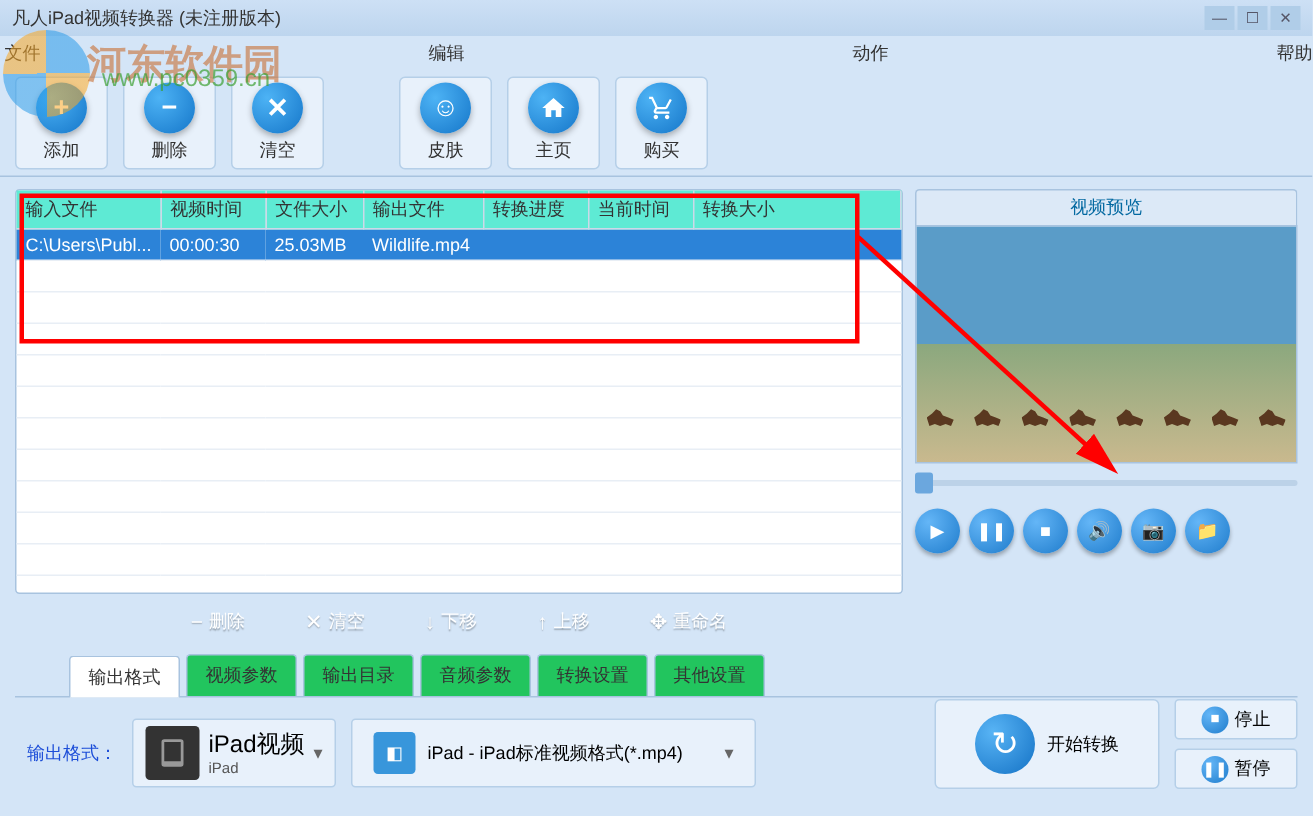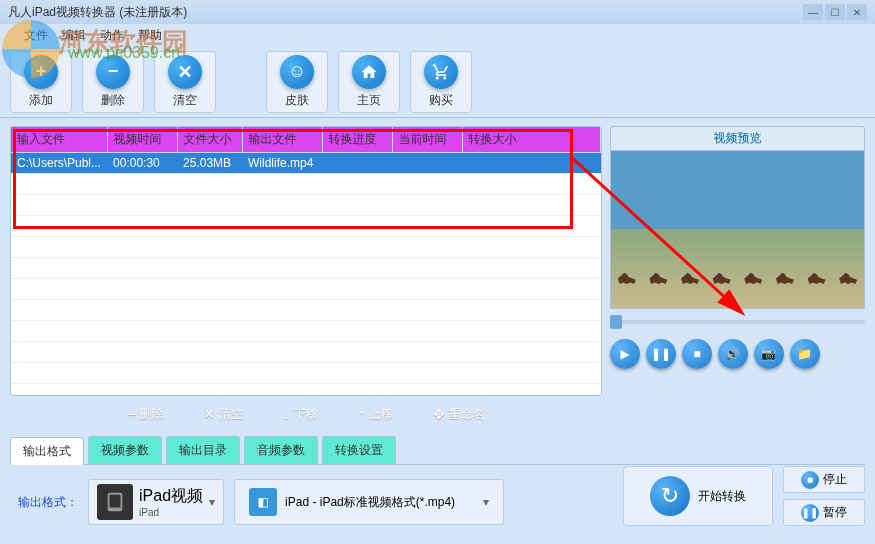--- a/index.html
+++ b/index.html
@@ -3,63 +3,63 @@
   <meta charset="utf-8">
   <style>
     * { margin: 0; padding: 0; box-sizing: border-box; }
     body { font-family: "Microsoft YaHei", sans-serif; background: #d4e5f7; width: 875px; height: 544px; overflow: hidden; font-size: 12px; }
     
     .titlebar { height: 24px; background: linear-gradient(#cde0f5, #bdd5ee); display: flex; align-items: center; padding: 5px 8px; color: #333; gap: 23px; }
     .titlebar-text { flex: 1; font-size: 12px; }
     .titlebar-btns { display: flex; gap: 2px; }
     .titlebar-btn { width: 20px; height: 16px; background: #b0cde8; display: flex; align-items: center; justify-content: center; cursor: pointer; font-size: 10px; color: #556; }
     
-    .menubar { height: 22px; display: flex; align-items: center; padding-left: 24px; gap: 14px; position: relative; }
+    .menubar { height: 22px; display: flex; align-items: center; padding-left: 3px; gap: 14px; position: relative; justify-content: space-between; }
     .menu-item { font-size: 12px; color: #333; cursor: pointer; }
     
     .watermark-text { position: absolute; left: 58px; top: 25px; z-index: 100; font-size: 26px; font-weight: bold; color: rgba(200,110,50,0.6); pointer-events: none; }
     .watermark-url { position: absolute; left: 68px; top: 44px; z-index: 100; font-size: 16px; font-weight: normal; color: rgba(60,160,50,0.7); pointer-events: none; }
     .watermark-logo { position: absolute; left: 2px; top: 20px; z-index: 99; width: 58px; height: 58px; border-radius: 50%; background: conic-gradient(#2b9be8 0 90deg, #f9a825 90deg 180deg, #2b9be8 180deg 270deg, #f9a825 270deg 360deg); opacity: 0.55; pointer-events: none; }
     
     .toolbar { height: 72px; display: flex; align-items: center; padding: 0 10px; gap: 10px; border-bottom: 1px solid #a8c3df; }
     .tool-btn { width: 62px; height: 62px; background: #e8f1fb; border: 1px solid #b5cfe8; border-radius: 4px; display: flex; flex-direction: column; align-items: center; justify-content: center; cursor: pointer; }
     .tool-icon { width: 34px; height: 34px; border-radius: 50%; background: radial-gradient(circle at 30% 30%, #4db3f5, #1576c9); display: flex; align-items: center; justify-content: center; color: #fff; font-size: 18px; font-weight: bold; box-shadow: 0 2px 4px rgba(0,0,0,0.3); }
     .tool-label { font-size: 12px; margin-top: 3px; color: #333; }
     .tool-gap { width: 30px; }
     
     .main-area { display: flex; padding: 8px 10px 0; gap: 8px; }
     
     .list-panel { width: 596px; height: 270px; background: #fff; border: 1px solid #a8c3df; border-radius: 3px; position: relative; }
     .red-box { position: absolute; top: 2px; left: 2px; width: 560px; height: 100px; border: 3px solid red; pointer-events: none; z-index: 50; }
     .red-arrow { position: absolute; left: 560px; top: 30px; width: 200px; height: 180px; pointer-events: none; z-index: 60; }
     
     .list-table { width: 100%; border-collapse: collapse; }
-    .list-table th { background: #d946ef; border-right: 1px solid #ccd9e8; border-bottom: 1px solid #ccd9e8; padding: 4px 6px; font-size: 12px; font-weight: normal; text-align: left; color: #333; }
+    .list-table th { background: #5eead4; border-right: 1px solid #ccd9e8; border-bottom: 1px solid #ccd9e8; padding: 4px 6px; font-size: 12px; font-weight: normal; text-align: left; color: #333; }
     .list-table td { border-bottom: 1px solid #e8eef5; padding: 3px 6px; font-size: 12px; }
     .row-selected td { background: #2c83d8; color: #fff; }
     
     .list-actions { position: absolute; bottom: -34px; left: 0; right: 0; height: 30px; display: flex; align-items: center; justify-content: center; gap: 40px; }
     .list-action { display: flex; align-items: center; gap: 4px; color: #fff; font-size: 12px; cursor: pointer; text-shadow: 0 1px 1px rgba(0,0,0,0.3); }
     .la-icon { font-size: 14px; color: #fff; }
     
     .preview-panel { flex: 1; }
     .preview-title { text-align: center; font-size: 12px; color: #0369a1; padding: 3px; border: 1px solid #a8c3df; border-bottom: none; background: #dce9f7; border-radius: 3px 3px 0 0; }
     .preview-video { width: 255px; height: 159px; border: 1px solid #a8c3df; background: linear-gradient(#5a9cc8 0%, #5a9cc8 50%, #8ba87e 50%, #c9b98e 100%); position: relative; overflow: hidden; }
     .horses { position: absolute; bottom: 24px; left: 0; right: 0; height: 28px; display: flex; justify-content: space-around; align-items: flex-end; }
     .horse { width: 18px; height: 14px; background: #5a3820; clip-path: polygon(0 60%, 20% 40%, 35% 20%, 50% 30%, 60% 50%, 80% 60%, 100% 70%, 90% 100%, 70% 90%, 50% 100%, 30% 90%, 10% 100%); }
     .preview-slider { width: 255px; margin-top: 6px; height: 14px; display: flex; align-items: center; }
     .slider-track { flex: 1; height: 4px; background: #bcd2e8; border-radius: 2px; position: relative; }
     .slider-thumb { position: absolute; left: 0; top: -5px; width: 12px; height: 14px; background: #6ba7de; border-radius: 2px; }
     .preview-controls { display: flex; gap: 6px; margin-top: 10px; }
     .pc-btn { width: 30px; height: 30px; border-radius: 50%; background: radial-gradient(circle at 30% 30%, #64b6f7, #1f7ccc); display: flex; align-items: center; justify-content: center; color: #fff; font-size: 12px; cursor: pointer; box-shadow: 0 2px 3px rgba(0,0,0,0.3); }
     
     .bottom-area { padding: 40px 10px 8px; }
     .tabs { display: flex; gap: 4px; border-bottom: 1px solid #a8c3df; }
-    .tab { padding: 5px 12px; font-size: 12px; color: #333; background: #5eead4; border: 1px solid #a8c3df; border-bottom: none; border-radius: 3px 3px 0 0; cursor: pointer; }
-    .tab.active { background: #fff; position: relative; top: 1px; }
+    .tab { padding: 5px 12px; font-size: 12px; color: #333; background: #22c55e; border: 1px solid #a8c3df; border-bottom: none; border-radius: 3px 3px 0 0; cursor: pointer; }
+    .tab.active { background: #fff; position: relative; top: 1px; margin-left: 36px; }
     
     .tab-content { display: flex; align-items: center; padding: 14px 8px; gap: 10px; }
     .out-label { font-size: 12px; color: #1d4ed8; }
     .format-btn { display: flex; align-items: center; gap: 6px; background: #e8f1fb; border: 1px solid #b5cfe8; border-radius: 3px; padding: 4px 8px; cursor: pointer; }
     .format-icon { width: 36px; height: 36px; background: #333; border-radius: 3px; display: flex; align-items: center; justify-content: center; }
     .format-icon svg { fill: #999; }
     .format-sub { font-size: 10px; color: #555; }
     .format-main { font-size: 16px; }
     .format-ch { color: #666; margin-left: auto; }
     .format-btn2 { display: flex; align-items: center; gap: 8px; background: #e8f1fb; border: 1px solid #b5cfe8; border-radius: 3px; padding: 8px 14px; cursor: pointer; min-width: 270px; }
@@ -308,20 +308,21 @@
   </div>
 </div>
 
 <div class="bottom-area">
   <div class="tabs">
     <div class="tab active">输出格式</div>
     <div class="tab">视频参数</div>
     <div class="tab">输出目录</div>
     <div class="tab">音频参数</div>
     <div class="tab">转换设置</div>
+    <div class="tab">其他设置</div>
   </div>
   <div class="tab-content">
     <span class="out-label">输出格式：</span>
     <div class="format-btn">
       <div class="format-icon">
           <svg width="22" height="26" viewBox="0 0 24 24">
             <rect x="4" y="2" width="16" height="20" rx="2" fill="#999"></rect>
             <rect x="6" y="4" width="12" height="14" fill="#333"></rect>
           </svg>
         </div>

